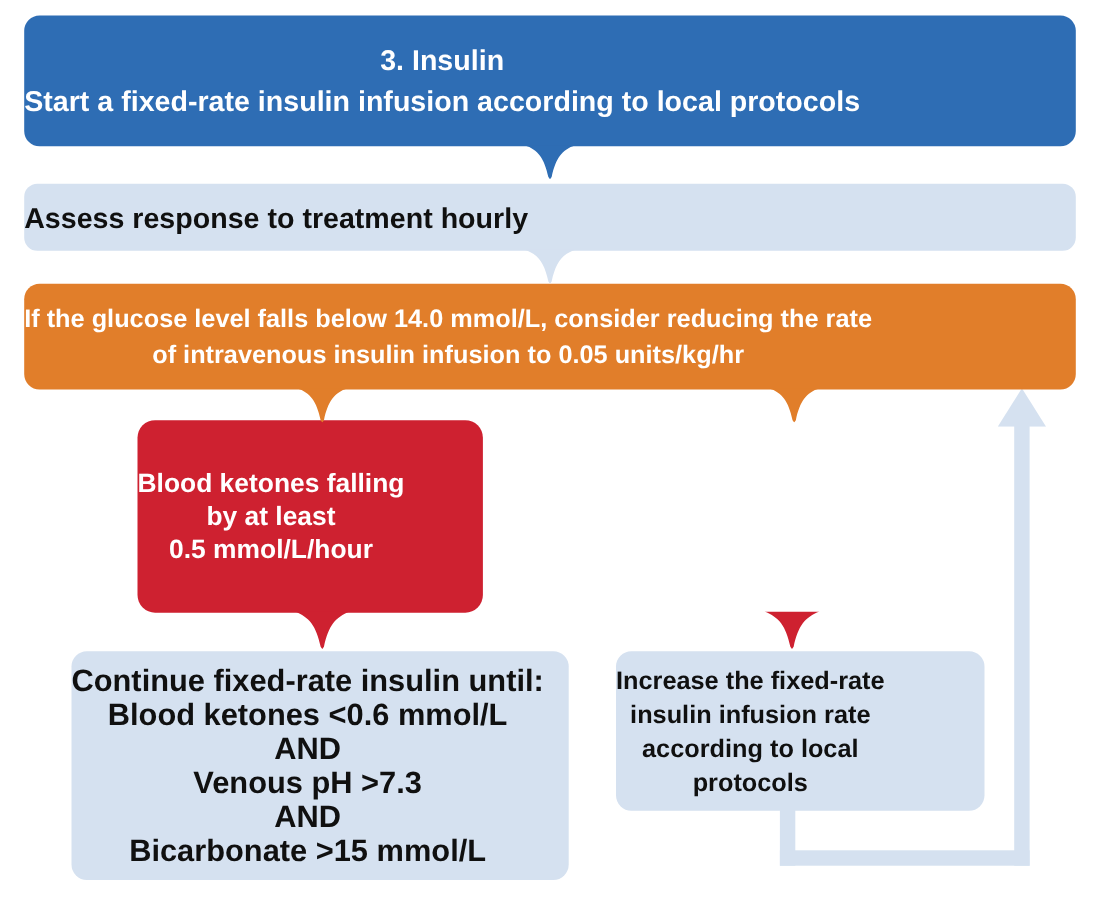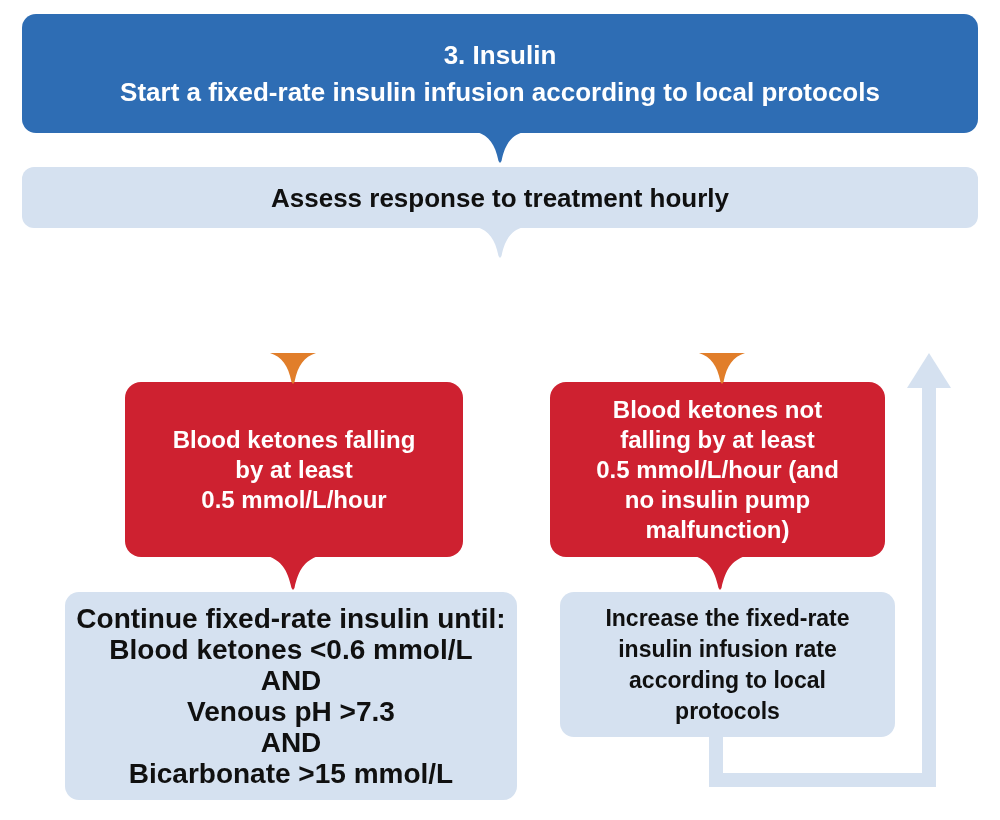--- a/index.html
+++ b/index.html
@@ -12,21 +12,20 @@
     position: relative;
     width: 1000px;
     height: 820px;
     background: #ffffff;
     overflow: hidden;
   }
   .box {
     position: absolute;
     display: flex;
     align-items: center;
-    justify-content: center;
     text-align: center;
     box-sizing: border-box;
     z-index: 2;
   }
   .txt {
     white-space: pre;
     font-weight: bold;
     text-align: center;
   }
   .blue-fill   { background: #2E6DB4; }
@@ -49,21 +48,21 @@
   }
   #box-assess .txt { font-size: 26px; line-height: 30px; }
 
   #box-glucose {
     left: 22px; top: 258px; width: 956px; height: 96px;
     border-radius: 14px;
   }
   #box-glucose .txt { font-size: 23px; line-height: 33px; }
 
   #box-ketones-falling {
-    left: 125px; top: 382px; width: 338px; height: 175px;
+    left: 125px; top: 382px; width: 314px; height: 175px;
     border-radius: 16px;
   }
   #box-ketones-falling .txt { font-size: 24px; line-height: 30px; }
 
   #box-ketones-not-falling {
     left: 550px; top: 382px; width: 335px; height: 175px;
     border-radius: 16px;
   }
   #box-ketones-not-falling .txt { font-size: 24px; line-height: 30px; }
 
@@ -115,43 +114,40 @@
     <path d="M0 0 H46 C34 4 28 12 24.5 29 L23 31 L21.5 29 C18 12 12 4 0 0 Z" fill="#2E6DB4"></path>
   </svg>
 
   <div class="box lblue-fill" id="box-assess">
     <div class="txt dark-text">Assess response to treatment hourly</div>
   </div>
   <svg class="tail" style="left:477px; top:227px;" width="46" height="31" viewBox="0 0 46 31">
     <path d="M0 0 H46 C34 4 28 12 24.5 29 L23 31 L21.5 29 C18 12 12 4 0 0 Z" fill="#D5E1F0"></path>
   </svg>
 
+  <div class="box orange-fill" id="box-glucose">
+    <div class="txt white-text">If the glucose level falls below 14.0 mmol/L, consider reducing the rate
+of intravenous insulin infusion to 0.05 units/kg/hr</div>
+  </div>
   <svg class="tail" style="left:270px; top:353px;" width="46" height="31" viewBox="0 0 46 31">
     <path d="M0 0 H46 C34 4 28 12 24.5 29 L23 31 L21.5 29 C18 12 12 4 0 0 Z" fill="#E17E2A"></path>
   </svg>
   <svg class="tail" style="left:699px; top:353px;" width="46" height="31" viewBox="0 0 46 31">
     <path d="M0 0 H46 C34 4 28 12 24.5 29 L23 31 L21.5 29 C18 12 12 4 0 0 Z" fill="#E17E2A"></path>
   </svg>
 
   <div class="box red-fill" id="box-ketones-falling">
     <div class="txt white-text">Blood ketones falling
 by at least
 0.5 mmol/L/hour</div>
   </div>
   <svg class="tail" style="left:268px; top:556px;" width="50" height="34" viewBox="0 0 50 34">
     <path d="M0 0 H50 C37 5 30.5 13 26.5 32 L25 34 L23.5 32 C19.5 13 13 5 0 0 Z" fill="#CE2130"></path>
   </svg>
 
-  <div class="box red-fill" id="box-ketones-not-falling">
-    <div class="txt white-text">Blood ketones not
-falling by at least
-0.5 mmol/L/hour (and
-no insulin pump
-malfunction)</div>
-  </div>
   <svg class="tail" style="left:695px; top:556px;" width="50" height="34" viewBox="0 0 50 34">
     <path d="M0 0 H50 C37 5 30.5 13 26.5 32 L25 34 L23.5 32 C19.5 13 13 5 0 0 Z" fill="#CE2130"></path>
   </svg>
 
   <div class="box lblue-fill" id="box-continue">
     <div class="txt dark-text">Continue fixed-rate insulin until:
 Blood ketones &lt;0.6 mmol/L
 AND
 Venous pH &gt;7.3
 AND

